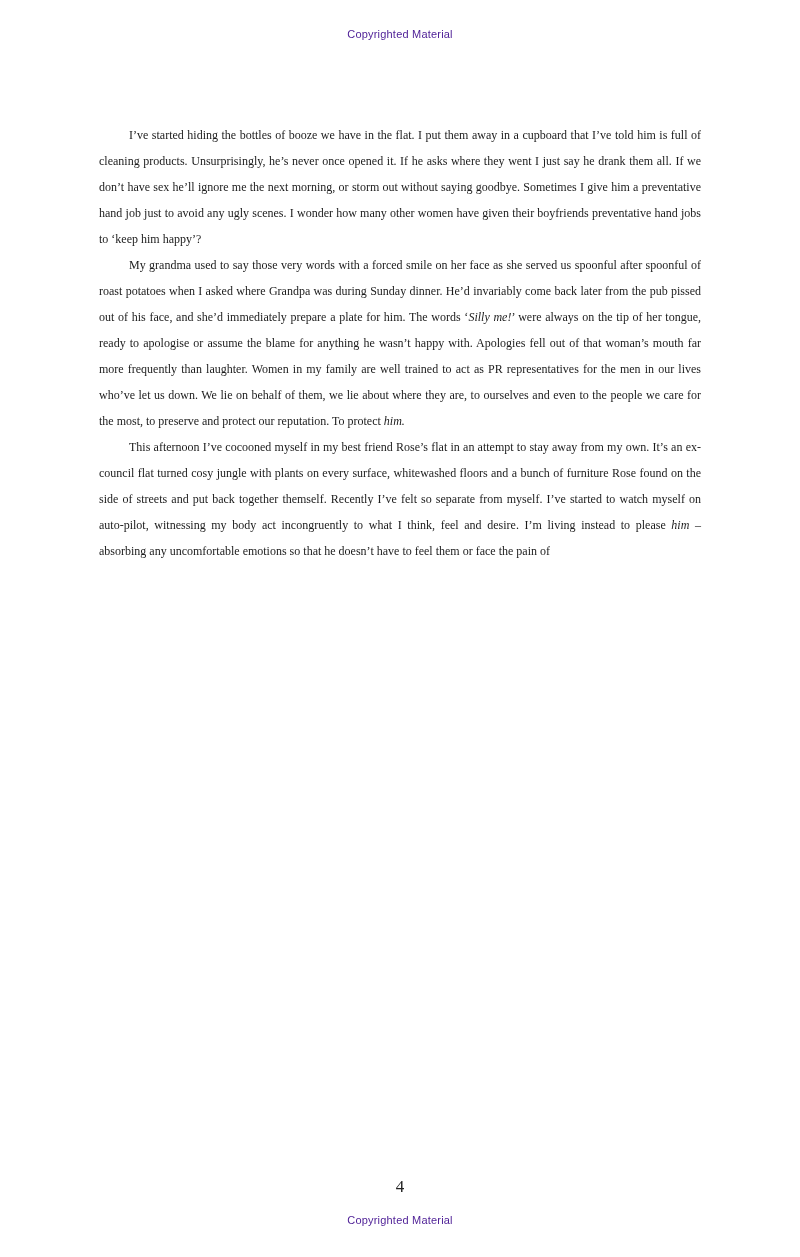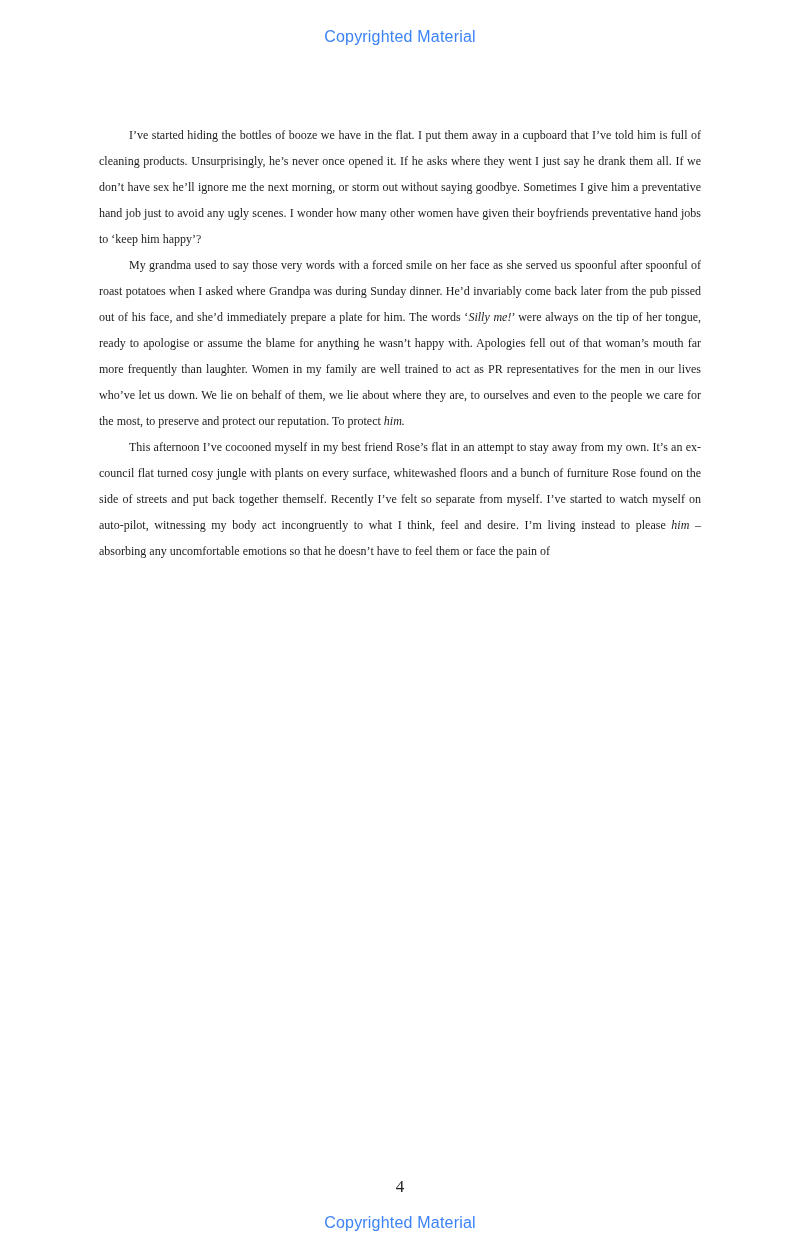--- a/index.html
+++ b/index.html
@@ -14,22 +14,22 @@
     background: #ffffff;
     font-family: "Liberation Serif", serif;
     overflow: hidden;
   }
   .copyright-notice {
     position: absolute;
     left: 0;
     width: 100%;
     text-align: center;
     font-family: "Liberation Sans", sans-serif;
-    font-size: 16px;
-    color: #3b82f6;
+    font-size: 11px;
+    color: #4c1d95;
     letter-spacing: 0.2px;
   }
   .copyright-notice.top { top: 28px; }
   .copyright-notice.bottom { top: 1214px; }
   .text-body {
     position: absolute;
     left: 99px;
     top: 122px;
     width: 602px;
     color: #1b1b1b;

